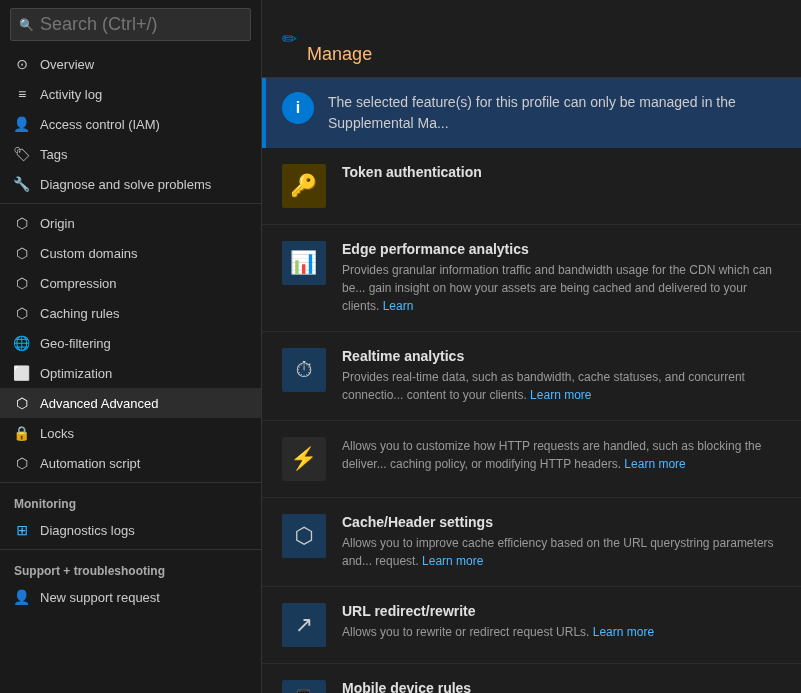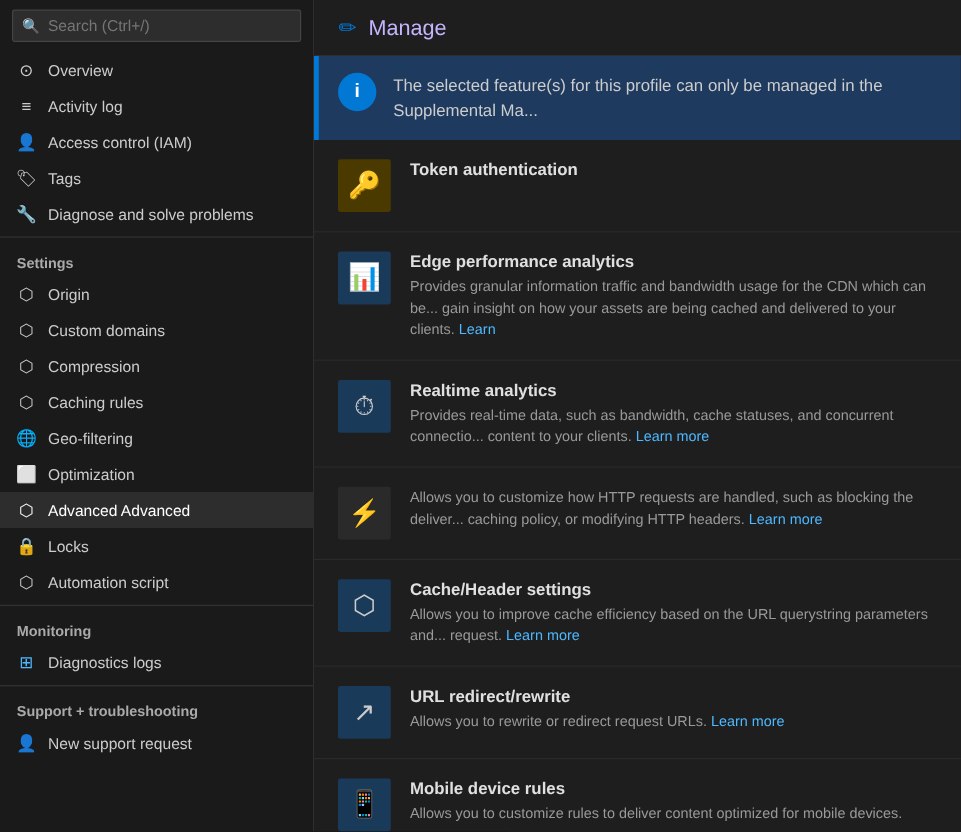--- a/index.html
+++ b/index.html
@@ -22,21 +22,21 @@
       margin: 8px 10px;
       padding: 5px 8px;
       border-radius: 2px;
       border: 1px solid #444;
     }
     #search-box input {
       background: transparent;
       border: none;
       outline: none;
       color: #aaa;
-      font-size: 13px;
+      font-size: 18px;
       width: 100%;
     }
     #search-box .search-icon-wrap {
       margin-right: 6px;
       color: #888;
       font-size: 12px;
     }
 
     .sidebar-section-label {
       font-size: 12px;
@@ -88,21 +88,22 @@
       border-bottom: 1px solid #333;
       gap: 10px;
     }
     #header .header-icon {
       color: #0078d4;
       font-size: 18px;
     }
     #header h1 {
       font-size: 18px;
       font-weight: 400;
-      color: #c4b5fd;
+      color: #fdba74;
+      margin-top: 32px;
     }
 
     #content {
       flex: 1;
       overflow-y: auto;
       padding: 0;
     }
 
     .info-banner {
       display: flex;
@@ -197,21 +198,20 @@
   <div class="sidebar-item">
     <span class="icon">🏷</span>
     <span>Tags</span>
   </div>
   <div class="sidebar-item">
     <span class="icon">🔧</span>
     <span>Diagnose and solve problems</span>
   </div>
 
   <hr class="sidebar-divider">
-  <div class="sidebar-section-label">Settings</div>
 
   <div class="sidebar-item">
     <span class="icon">⬡</span>
     <span>Origin</span>
   </div>
   <div class="sidebar-item">
     <span class="icon">⬡</span>
     <span>Custom domains</span>
   </div>
   <div class="sidebar-item">

